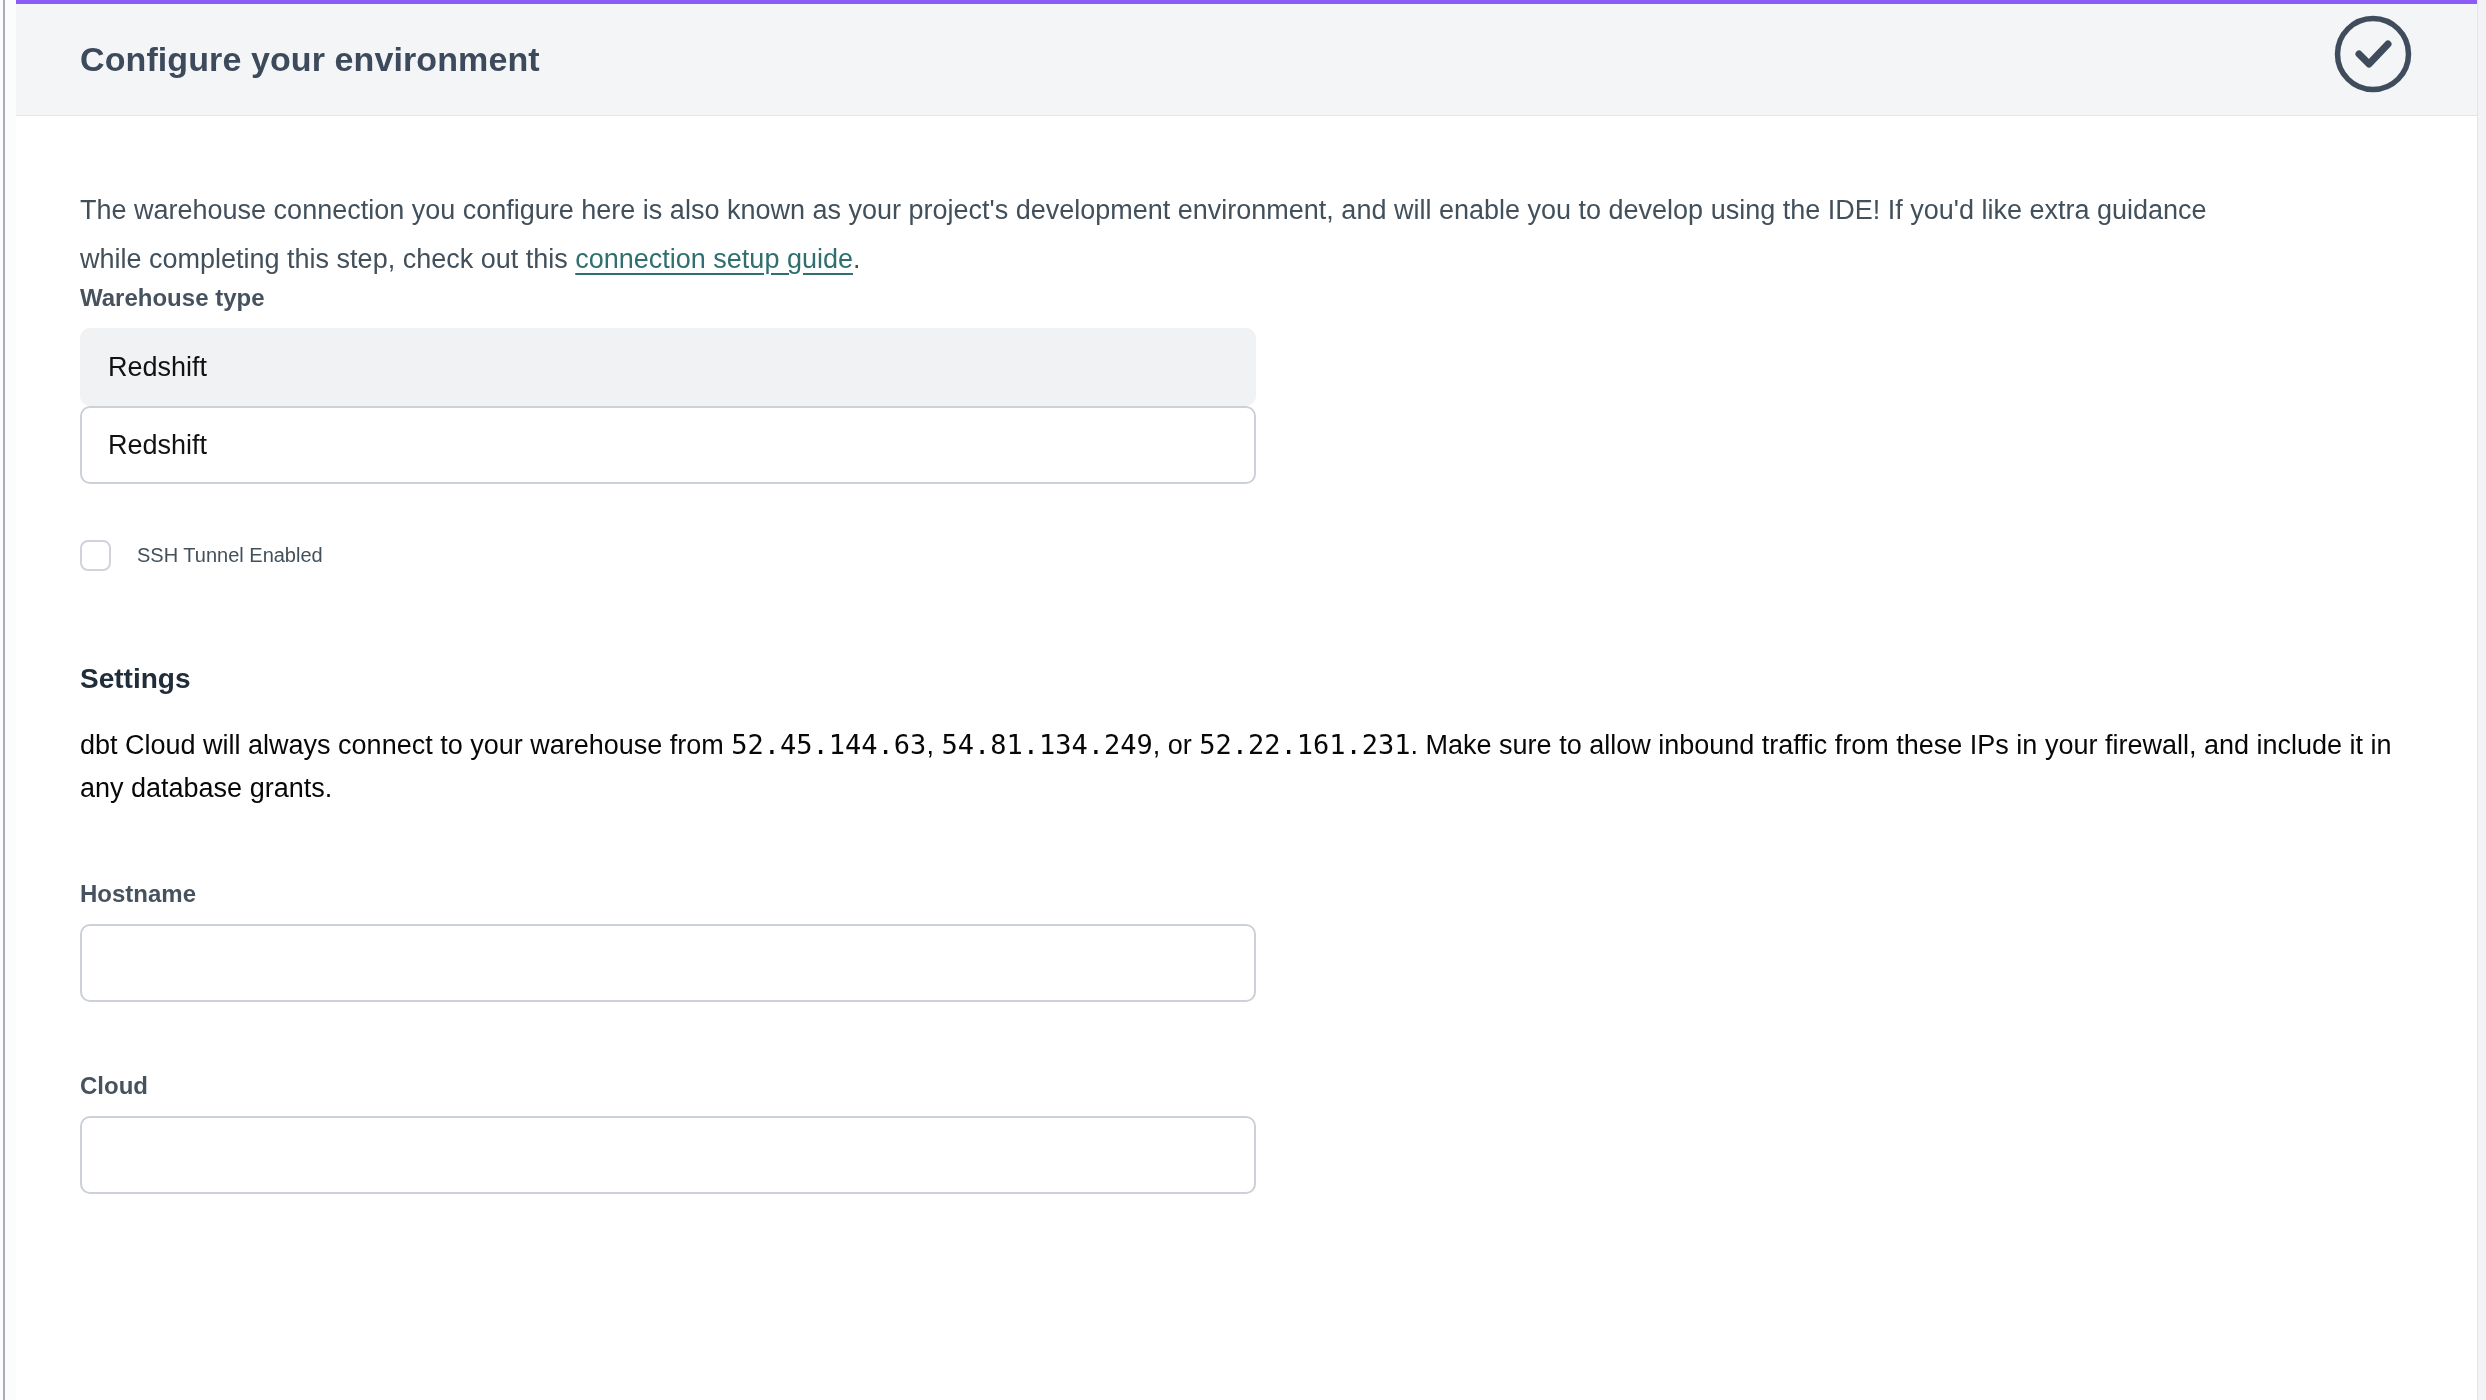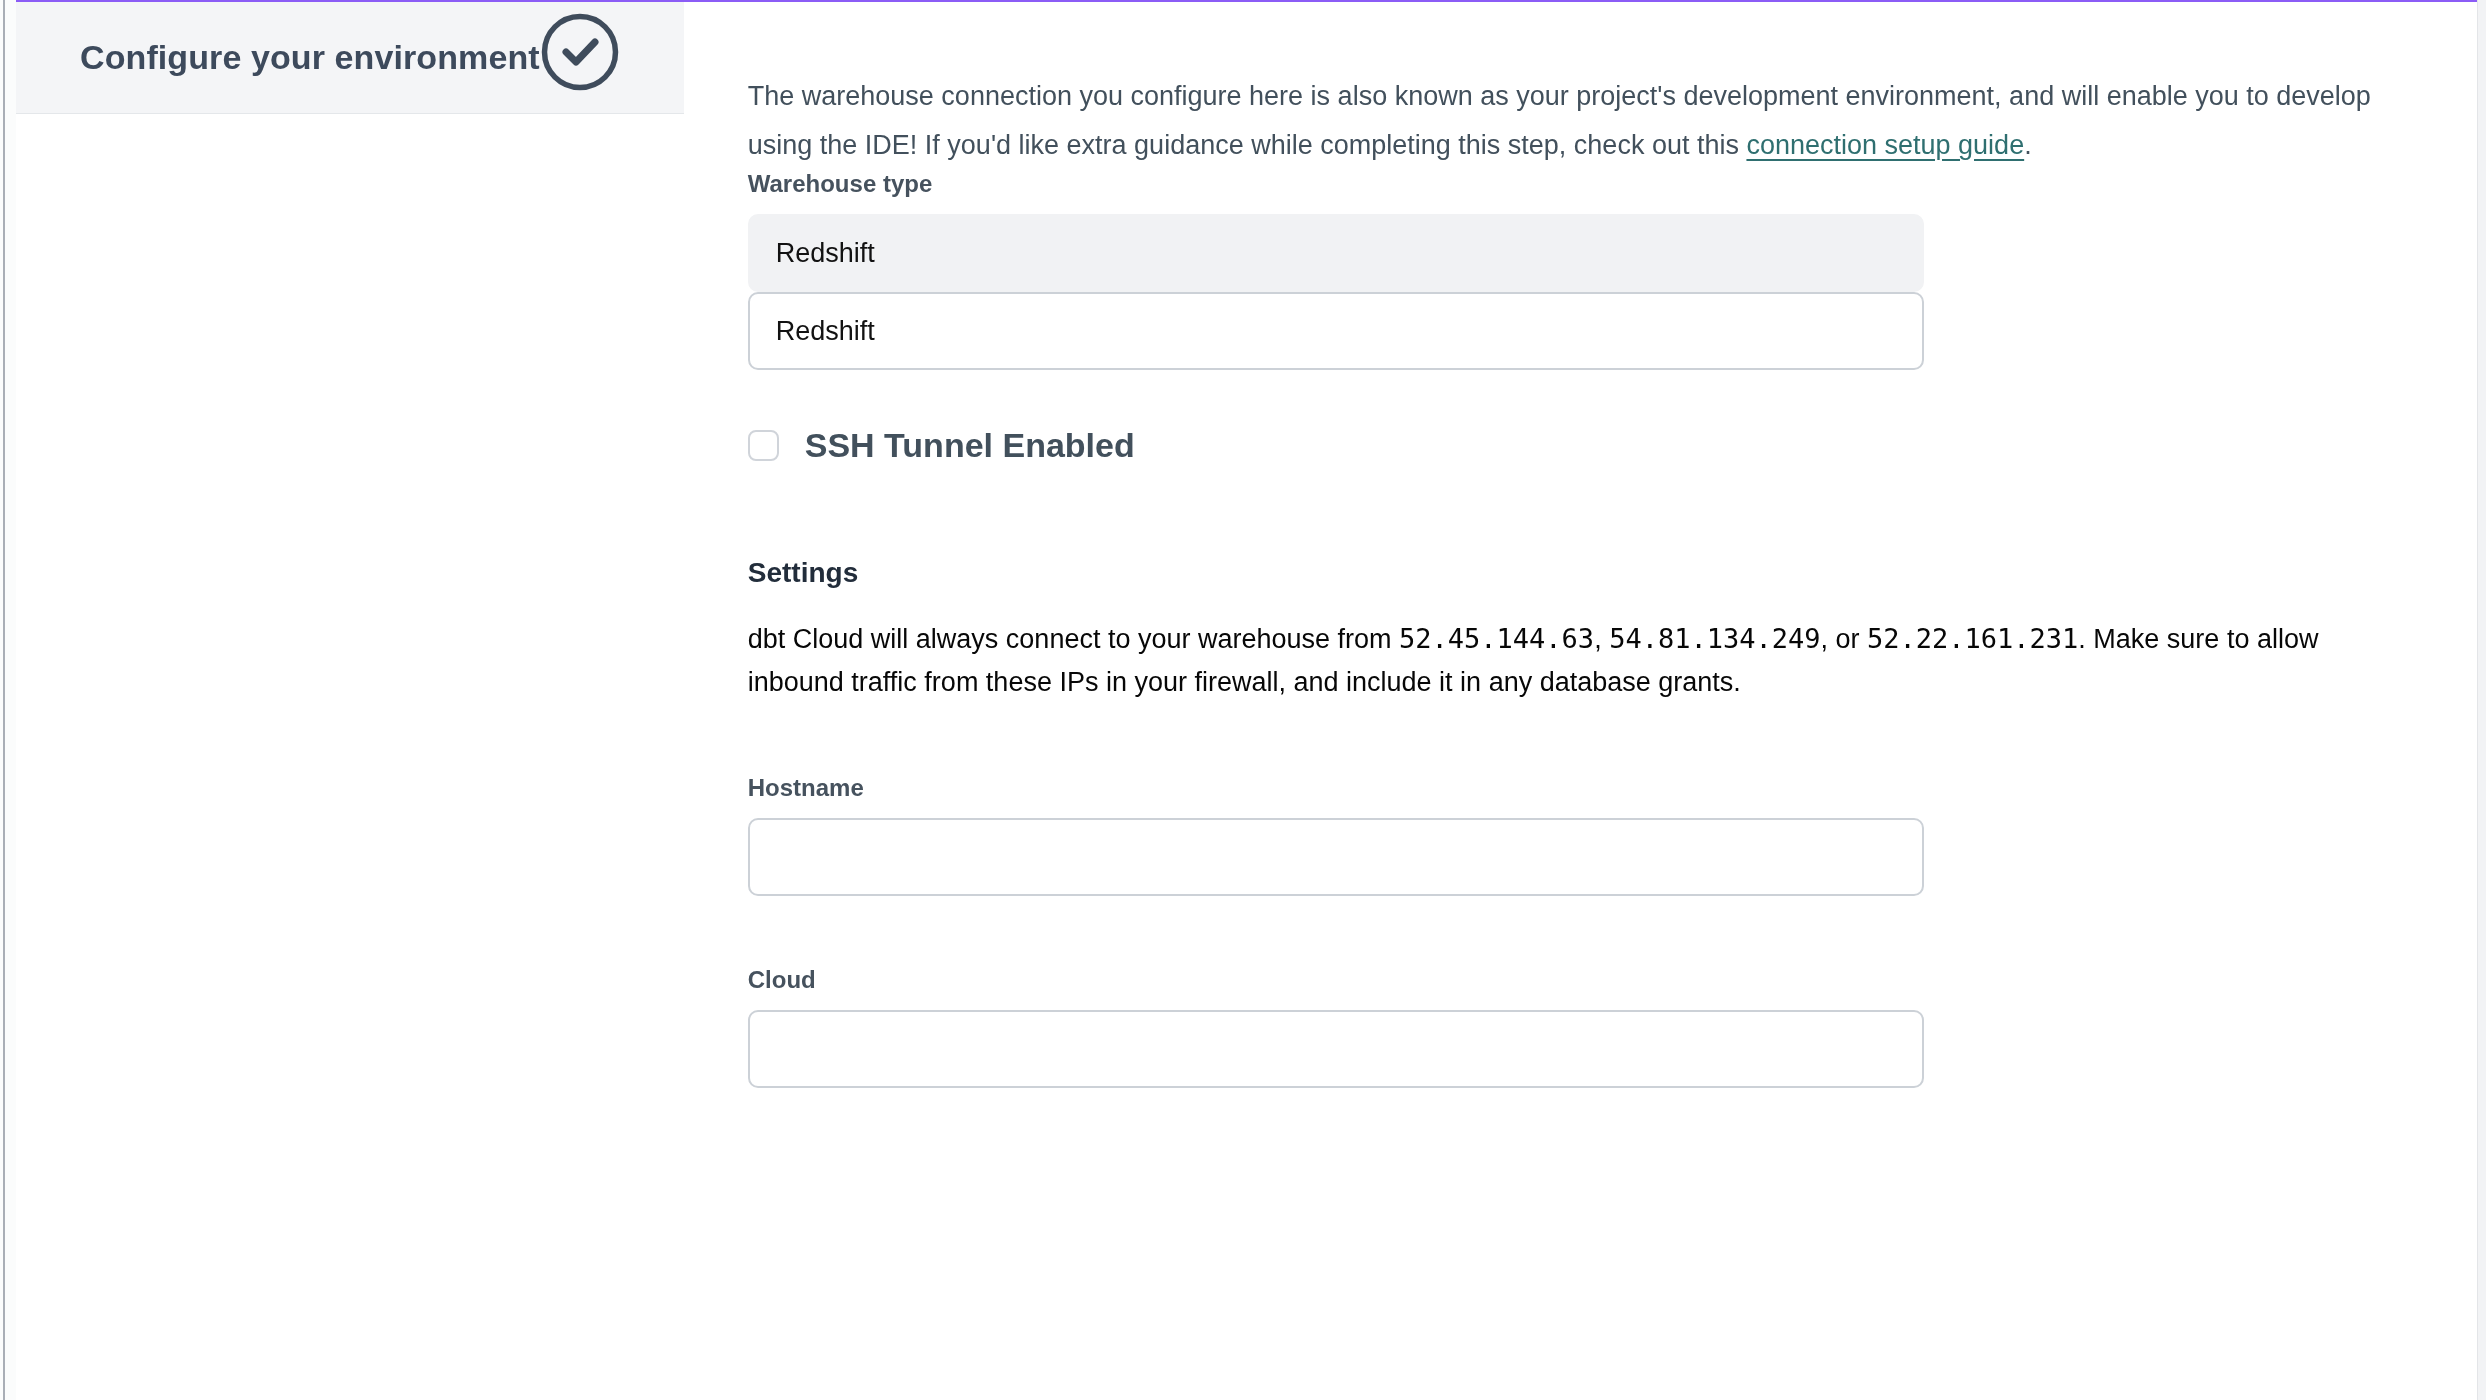--- a/index.html
+++ b/index.html
@@ -21,22 +21,22 @@
   
   .scrollbar-track {
     position: absolute; right: 0; top: 0; bottom: 0; width: 9px;
     background: #f2f3f5;
     border-left: 1px solid #e3e5e8;
   }
   
   .panel {
     position: absolute; left: 16px; right: 9px; top: 0; bottom: 0;
     background: #ffffff;
-    border-top: 2px solid #8b5cf6;
-    display: flex; flex-direction: row;
+    border-top: 4px solid #8b5cf6;
+    display: flex; flex-direction: column;
   }
   .panel-header {
     height: 112px;
     background: #f4f5f7;
     border-bottom: 1px solid #e4e7ea;
     display: flex; align-items: center;
     padding: 0 64px;
     flex: 0 0 auto;
   }
   .panel-title {
@@ -98,22 +98,22 @@
   .checkbox-box {
     width: 31px; height: 31px;
     border: 2px solid #d0d4da;
     border-radius: 8px;
     background: #ffffff;
     cursor: pointer;
     flex: 0 0 auto;
   }
   .checkbox-label {
     margin-left: 26px;
-    font-size: 34px;
-    font-weight: 700;
+    font-size: 20px;
+    font-weight: 400;
     color: #42505c;
   }
   .settings-heading {
     margin-top: 92px;
     font-size: 28px;
     font-weight: 700;
     color: #222d3b;
   }
   .settings-note {
     margin-top: 28px;

